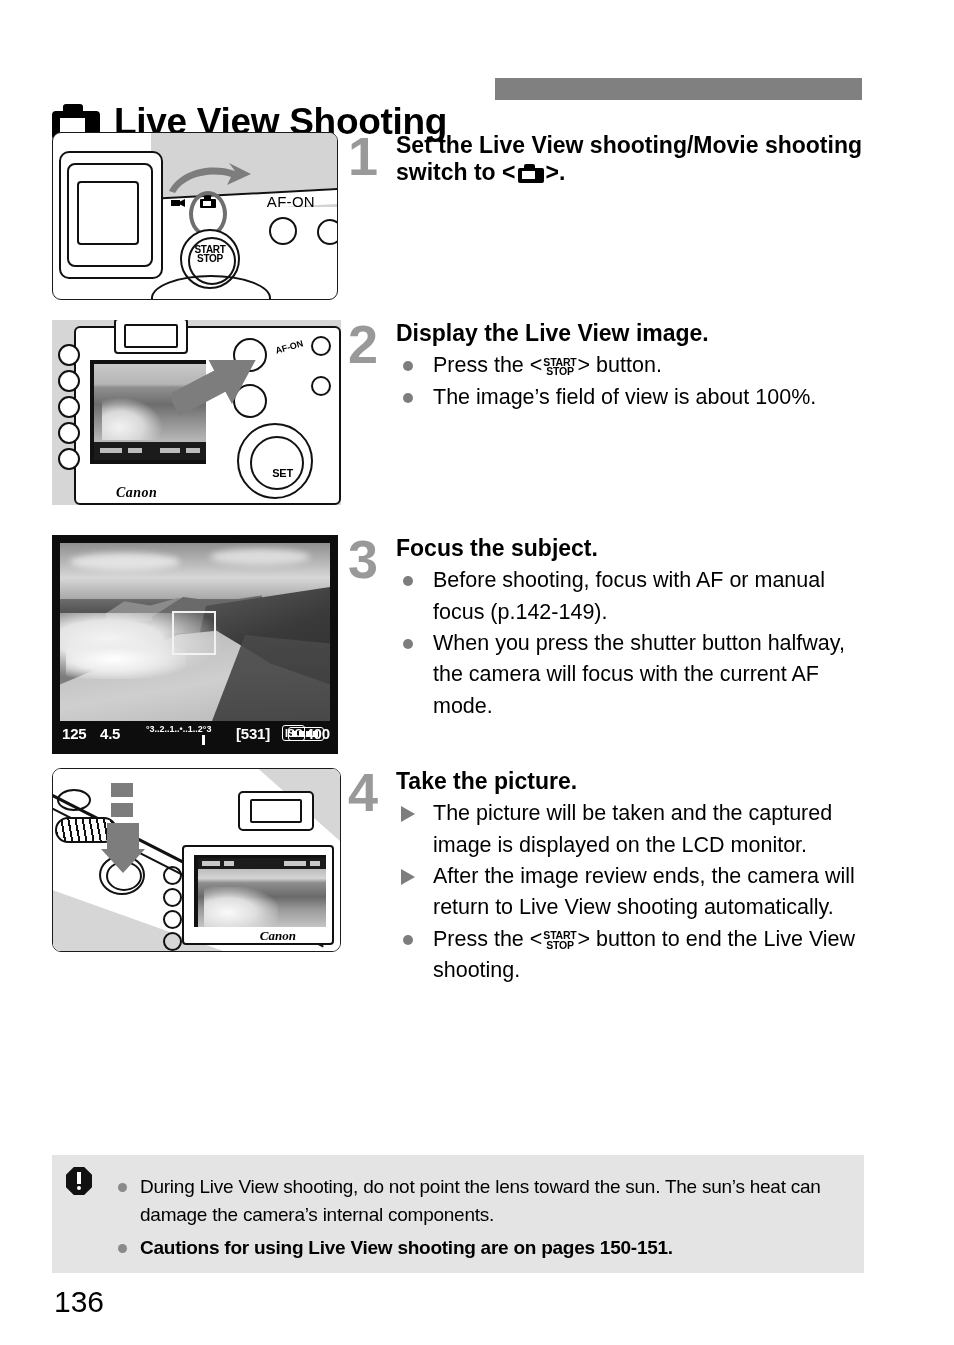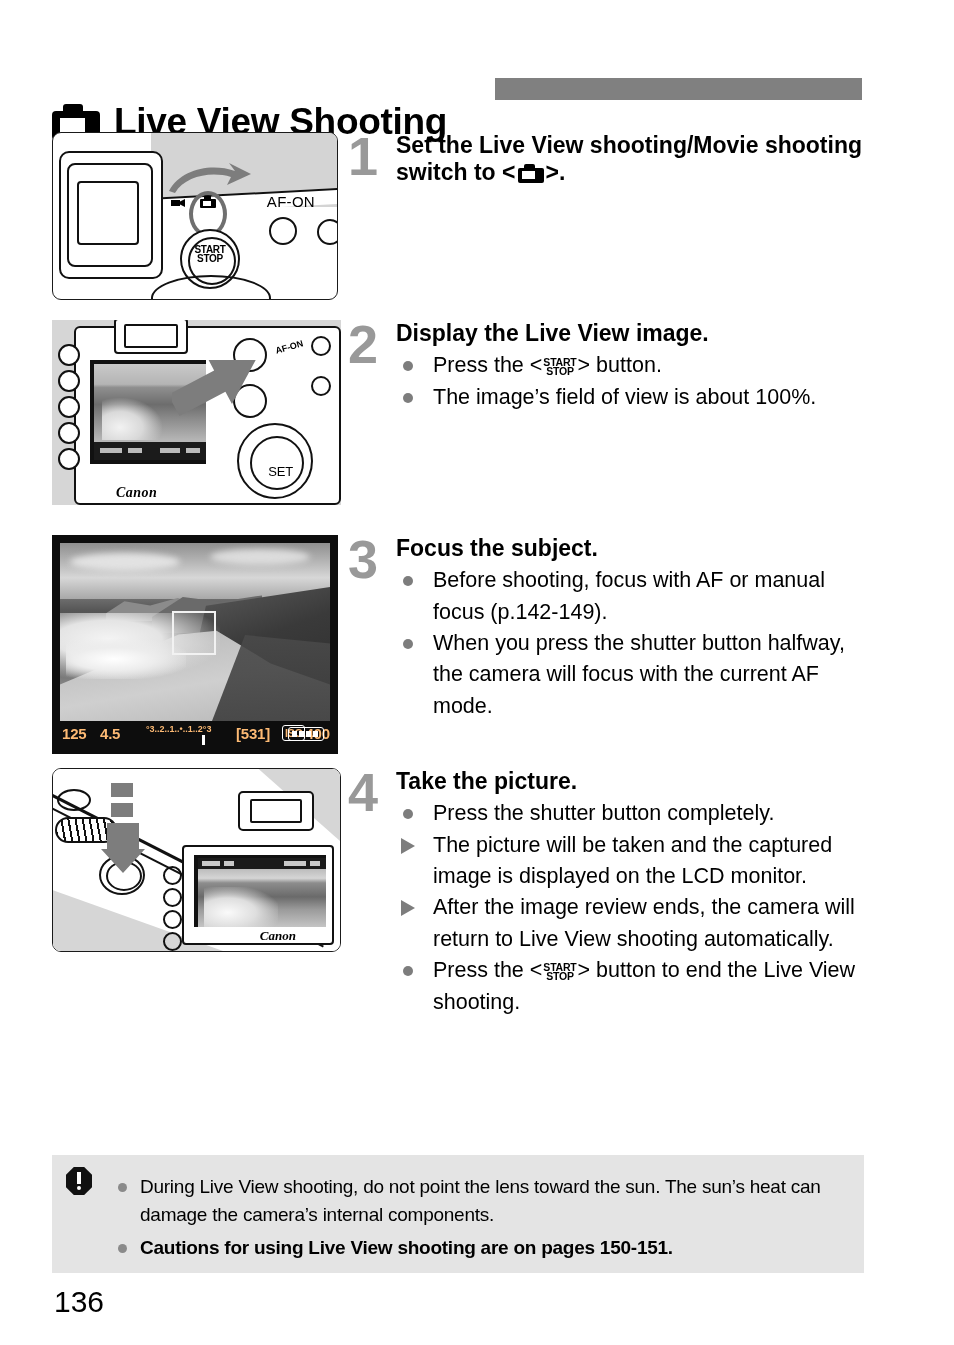--- a/index.html
+++ b/index.html
@@ -328,21 +328,21 @@
     background: #fff;
   }
   .f2 .dial::after {
     content:"";
     position:absolute; left:11px; top:11px;
     width:50px; height:50px;
     border:2px solid #111; border-radius:50%;
   }
   .f2 .set {
     position: absolute; right: 48px; bottom: 26px;
-    font-size: 13px; font-weight: normal;
+    font-size: 11px; font-weight: bold;
     letter-spacing: -0.2px;
     z-index: 3;
   }
   .f2 .ss-round {
     position: absolute; right: 74px; top: 18px;
     width: 34px; height: 34px;
     border: 2px solid #111; border-radius: 50%;
   }
   .f2 .mc-round {
     position: absolute; right: 74px; top: 64px;
@@ -416,21 +416,21 @@
     opacity: .9;
   }
   .f3 .afbox {
     position: absolute; left: 112px; top: 68px;
     width: 44px; height: 44px;
     border: 2.5px solid #f2f2f2;
   }
   .f3 .infobar {
     position: absolute; left: 8px; bottom: 6px;
     width: 270px; height: 26px;
-    color: #fdba74;
+    color: #ffffff;
     font-size: 15px;
     font-weight: bold;
     font-family: "Liberation Sans", sans-serif;
     letter-spacing: -0.2px;
   }
   .f3 .ib { position: absolute; top: 3px; white-space: nowrap; }
   .f3 .scale {
     position: absolute; top: 2px;
     font-size: 9px;
     letter-spacing: 0px;
@@ -782,21 +782,20 @@
           <div class="img"></div>
         </div>
         <div class="canon2">Canon</div>
       </div>
     </div>
     <div class="step-body">
       <div class="step-num">4</div>
       <div class="step-text">
         <p class="step-title">Take the picture.</p>
         <ul class="bullets">
-          <li><span class="mk dot"></span><span>Press the shutter button completely.</span></li>
           <li><span class="mk tri"></span><span>The picture will be taken and the captured image is displayed on the LCD monitor.</span></li>
           <li><span class="mk tri"></span><span>After the image review ends, the camera will return to Live View shooting automatically.</span></li>
           <li><span class="mk dot"></span><span>Press the &lt;</span><span class="gl-startstop"><span>START</span><span>STOP</span></span><span>&gt; button to end the Live View shooting.</span></li>
         </ul>
       </div>
     </div>
   </div>
 
 </div>
 

